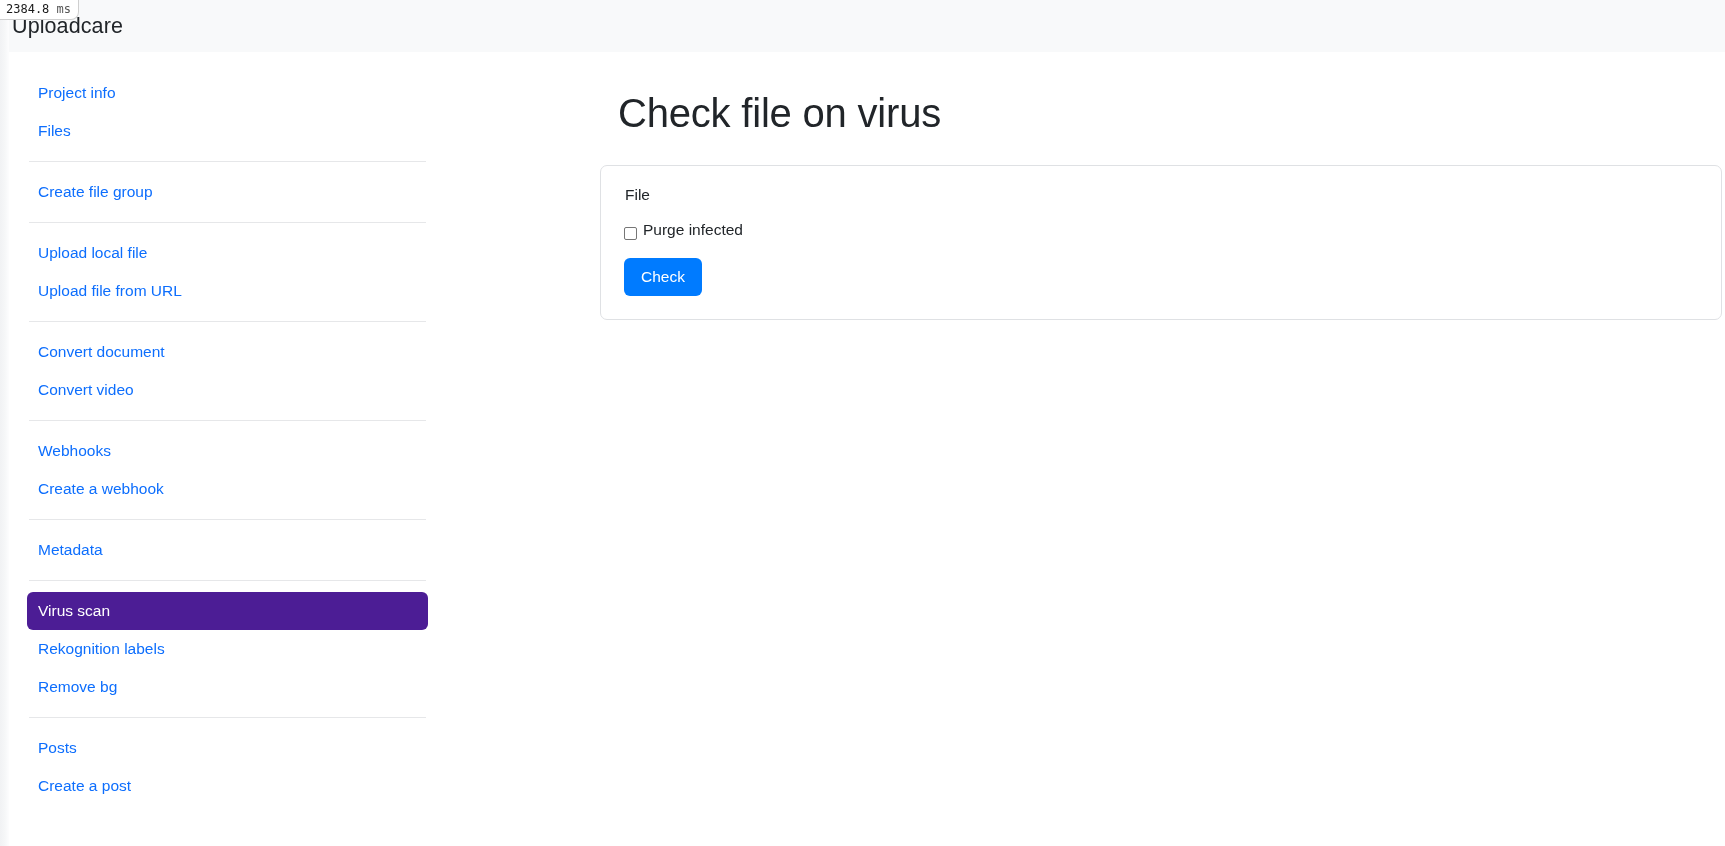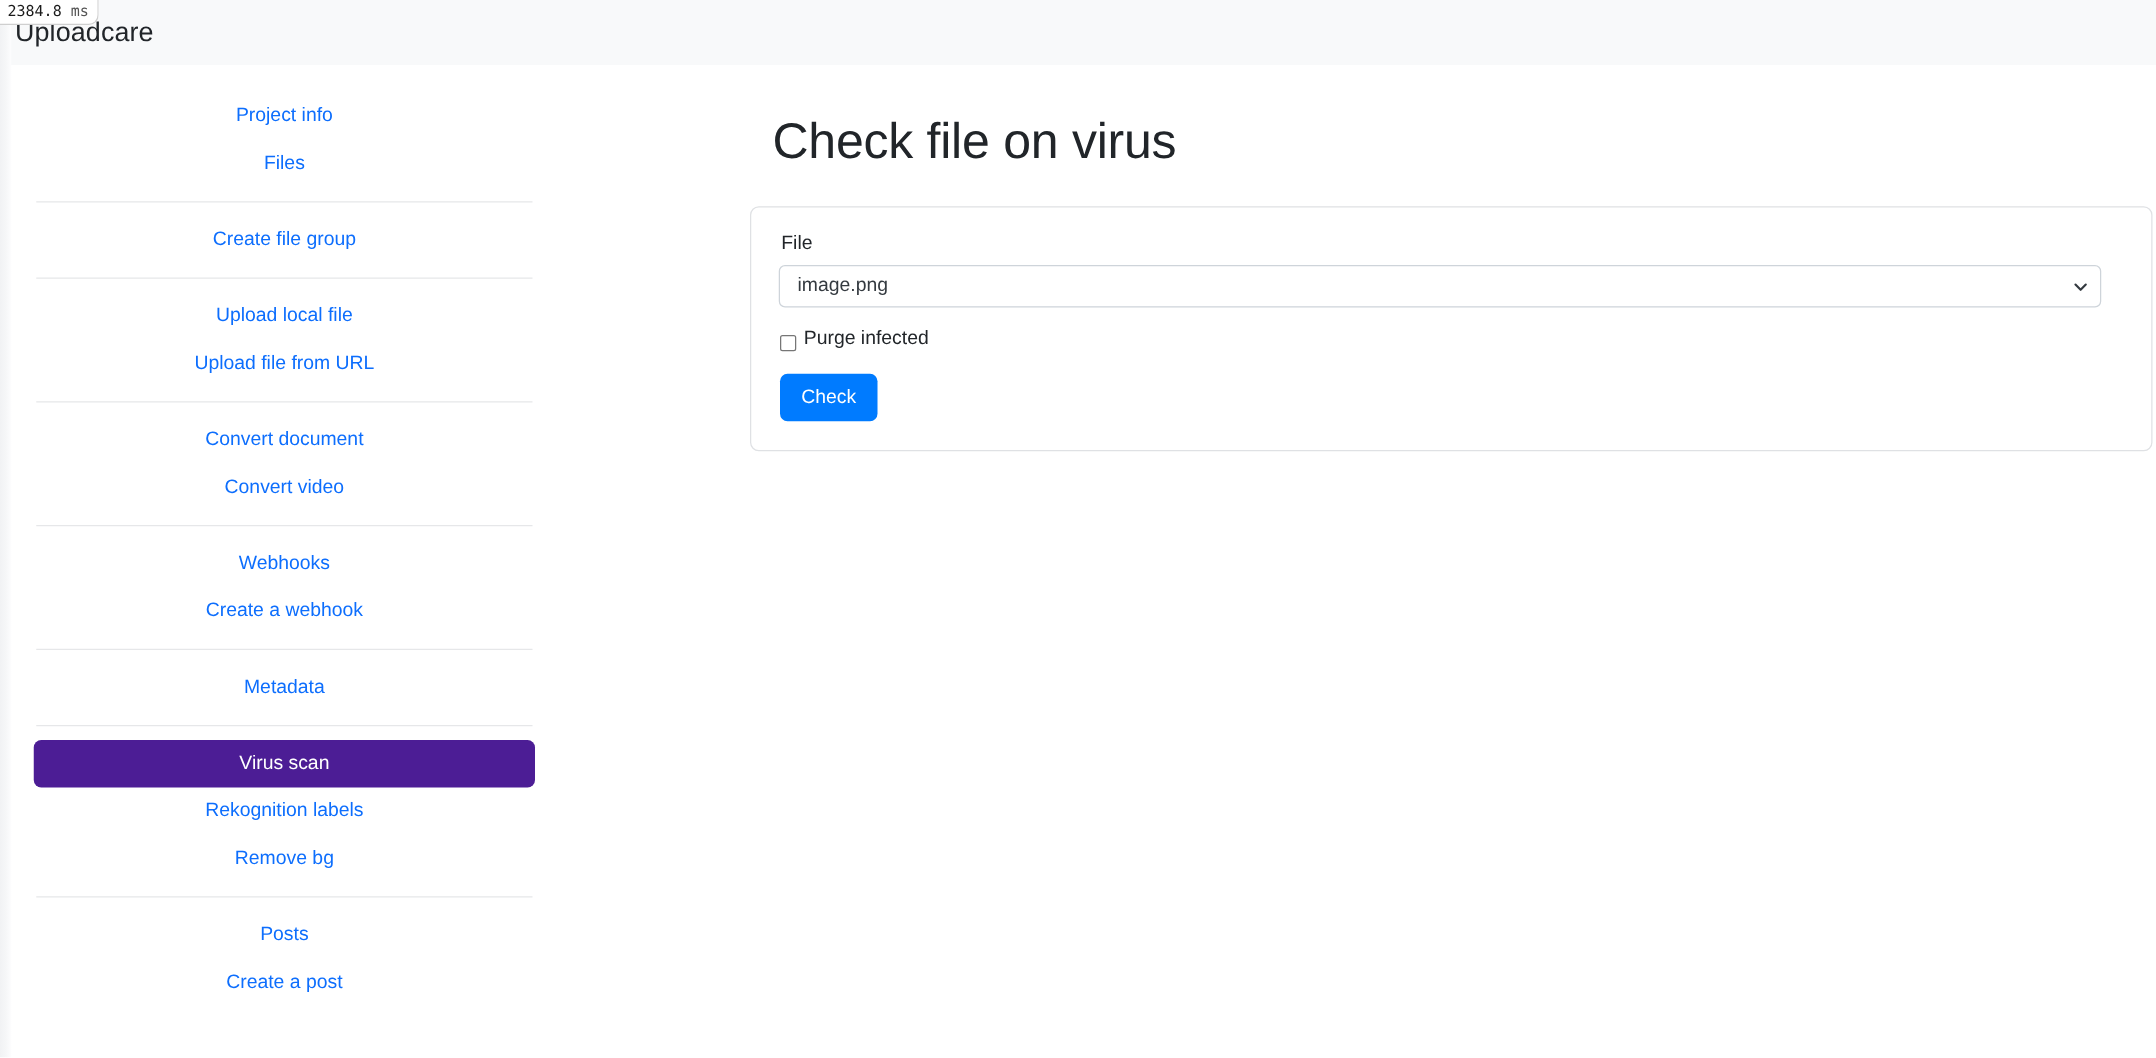--- a/index.html
+++ b/index.html
@@ -73,21 +73,21 @@
 
   
   .sidebar {
     position: absolute;
     left: 9px;
     top: 52px;
     width: 437px;
     height: 794px;
     padding: 22px 18px 0 18px;
   }
-  .nav-group { padding: 0; text-align: center; }
+  .nav-group { padding: 0; }
   .nav-divider {
     height: 1px;
     background: #e6e7e9;
     margin: 11px 2px 11px 2px;
   }
   .nav-item {
     display: block;
     font-size: 15.5px;
     line-height: 20px;
     color: #0d6efd;
@@ -266,26 +266,20 @@
       </div>
     </nav>
 
   <div class="main">
     <h1 class="page-title">Check file on virus</h1>
 
     <div class="card">
 
       <label class="field-label">File</label>
 
-      <div class="select-wrap">
-        <select class="file-select" id="file-select"><option value="image.png">image.png</option></select>
-        <svg class="select-chevron" viewBox="0 0 12 12" aria-hidden="true">
-          <path d="M1.5 4 L6 8.5 L10.5 4" fill="none" stroke="#343a40" stroke-width="1.9" stroke-linecap="round" stroke-linejoin="round"></path>
-        </svg>
-      </div>
 
       <div class="check-row">
         <input type="checkbox" class="purge-checkbox" id="purge-cb" style="">
         <label class="check-label" for="purge-cb">Purge infected</label>
       </div>
 
       <button class="submit-btn">Check</button>
 
     </div>
   </div>

